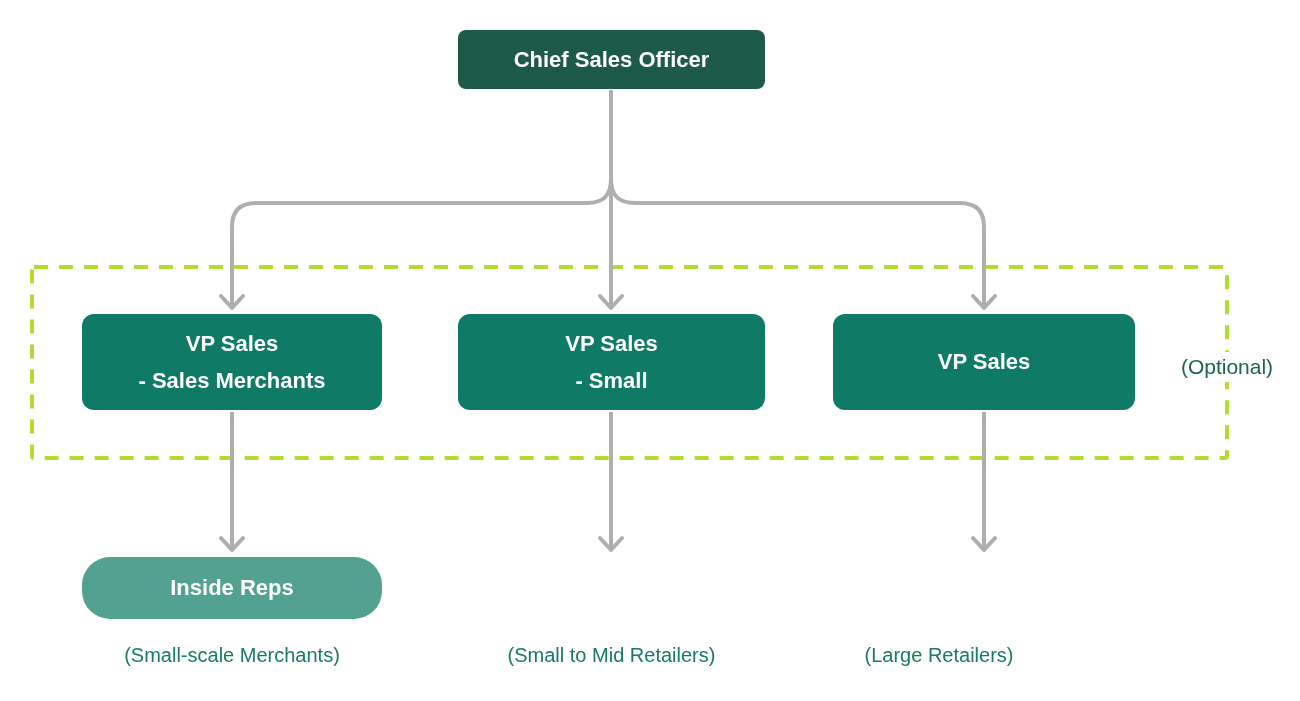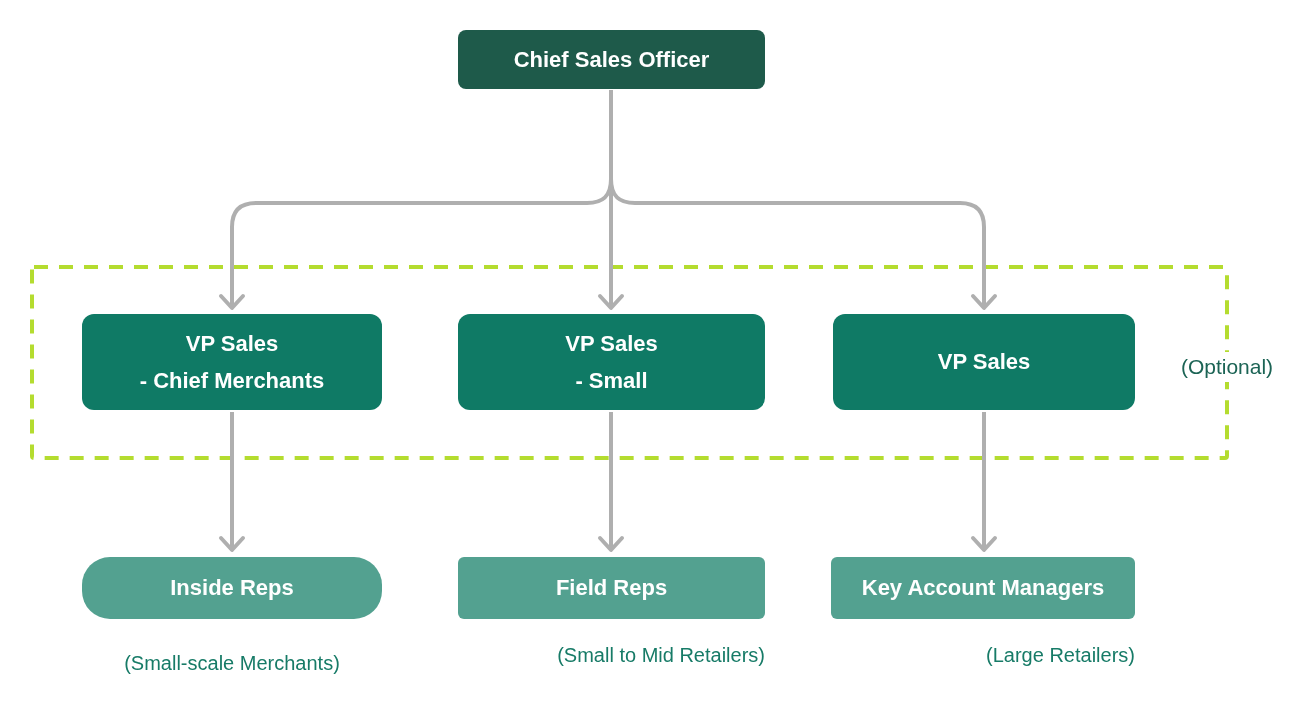--- a/index.html
+++ b/index.html
@@ -52,23 +52,23 @@
   .node-rep{top:557px;height:62px;background:var(--rep-box);border-radius:6px;}
   .node-rep-1{left:82px;width:300px;border-radius:28px;}
   .node-rep-2{left:458px;width:307px;}
   .node-rep-3{left:831px;width:304px;}
   .caption{
     position:absolute;top:644px;
     text-align:center;
     color:var(--caption-text);
     font-size:20px;font-weight:500;
   }
-  .caption-1{left:82px;width:300px;margin-top:8px;}
-  .caption-2{left:458px;width:307px;text-align:right;}
-  .caption-3{left:831px;width:304px;text-align:right;}
+  .caption-1{left:82px;width:300px;}
+  .caption-2{left:458px;width:307px;}
+  .caption-3{left:787px;width:304px;}
   .optional-label{
     position:absolute;left:1152px;top:352px;width:150px;
     text-align:center;
     background:var(--background);
     color:var(--optional-text);
     font-size:21px;font-weight:500;
     padding:3px 0;
   }
 </style>
 </head>
@@ -98,39 +98,33 @@
     <polyline class="head" points="600,538 611,550 622,538"></polyline>
     <polyline class="head" points="973,538 984,550 995,538"></polyline>
   </svg>
 
   <div class="node node-cso">
     <span>Chief Sales Officer</span>
   </div>
 
   <div class="node node-vp node-vp-1">
     <span>VP Sales</span>
-    <span>- Chief Merchants</span>
+    <span>- Sales Merchants</span>
   </div>
   <div class="node node-vp node-vp-2">
     <span>VP Sales</span>
     <span>- Small</span>
   </div>
   <div class="node node-vp node-vp-3">
     <span>VP Sales</span>
   </div>
 
   <div class="node node-rep node-rep-1">
     <span>Inside Reps</span>
   </div>
-  <div class="node node-rep node-rep-2">
-    <span>Field Reps</span>
-  </div>
-  <div class="node node-rep node-rep-3">
-    <span>Key Account Managers</span>
-  </div>
 
   <div class="caption caption-1">(Small-scale Merchants)</div>
   <div class="caption caption-2">(Small to Mid Retailers)</div>
   <div class="caption caption-3">(Large Retailers)</div>
 
   <div class="optional-label">(Optional)</div>
 
 </div>
 
 </body></html>

